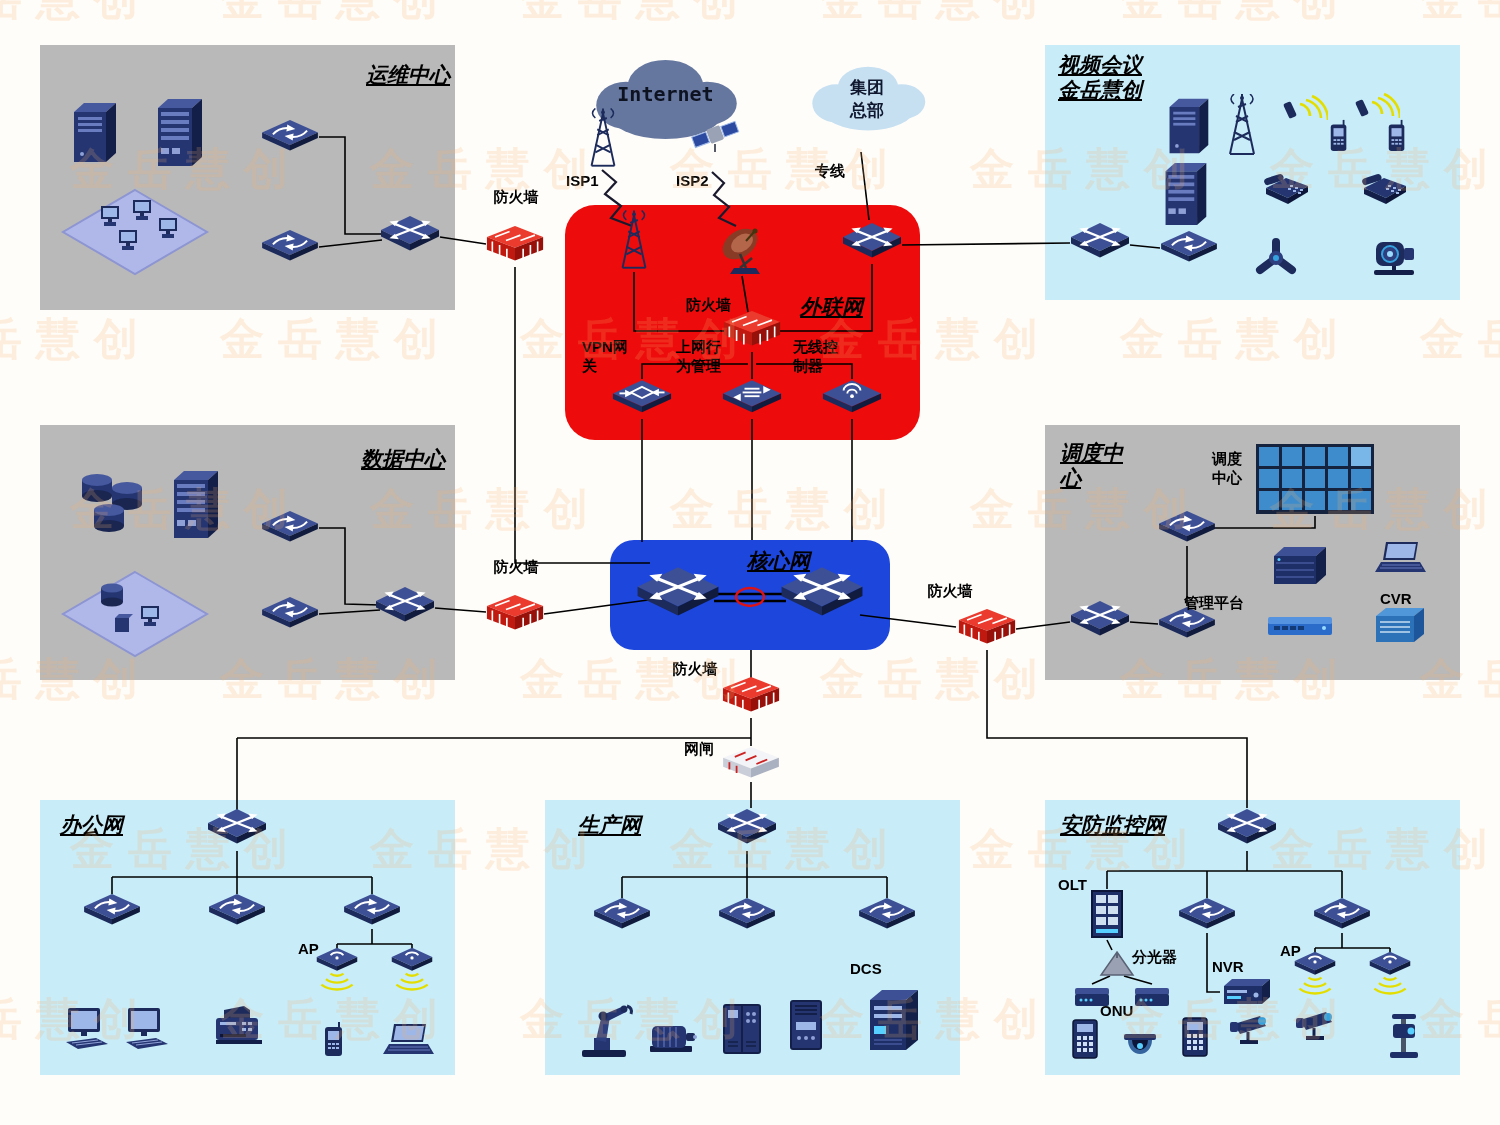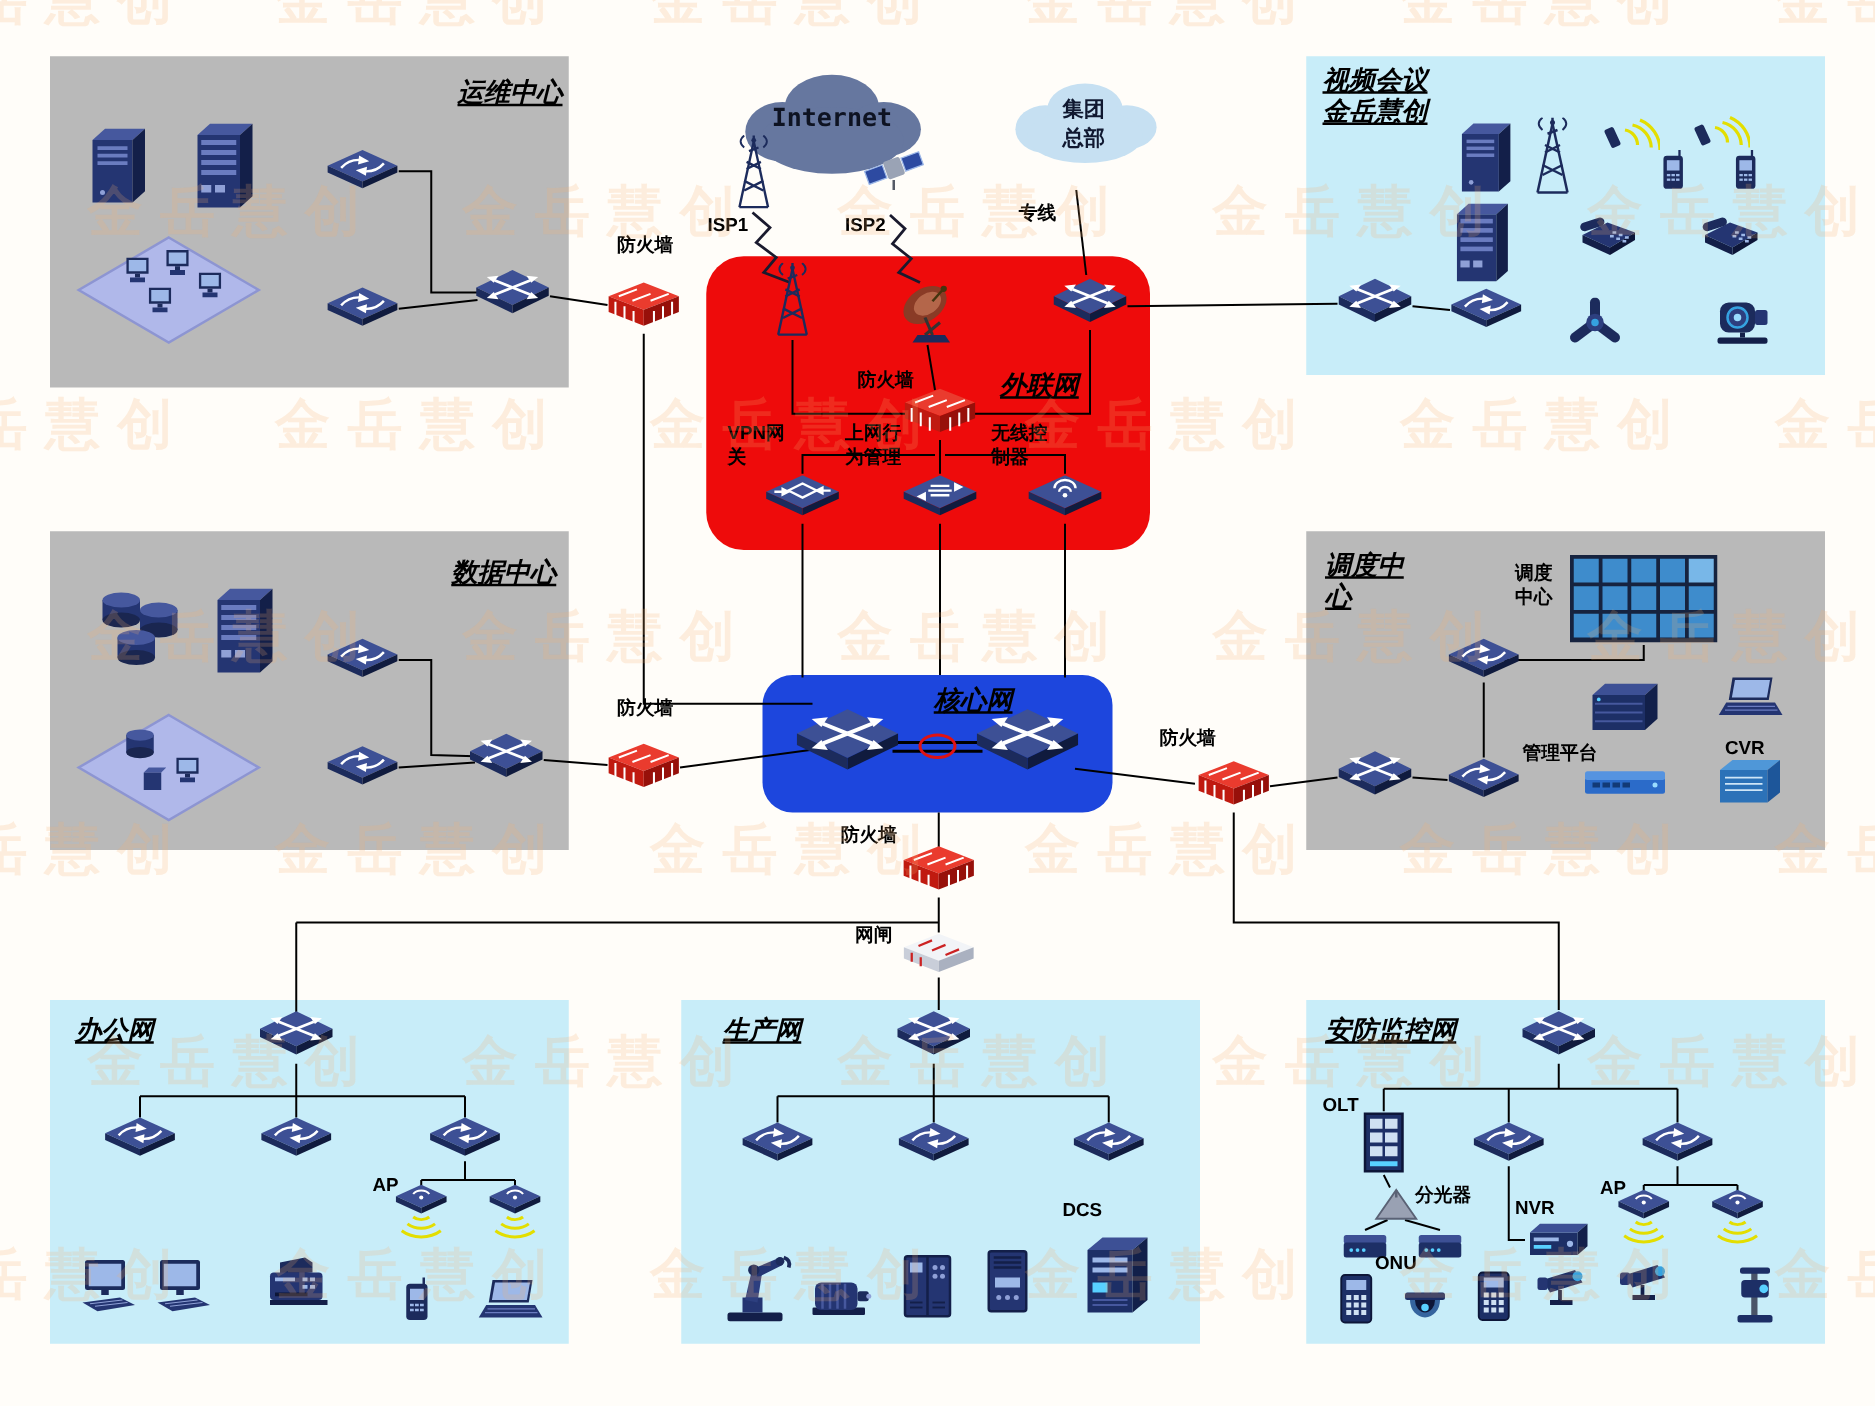--- a/index.html
+++ b/index.html
@@ -1025,21 +1025,21 @@
       <svg width="40" height="50">
         <use href="#s-ptz"></use>
       </svg>
     </div>
 
   <div class="title" style="left:300px;top:62px;width:150px;text-align:right;">运维中心</div>
   <div class="title" style="left:1058px;top:52px;">
     <span style="display:block">视频会议</span>
     <span style="display:block">金岳慧创</span>
   </div>
-  <div class="title" style="left:800px;top:296px;width:100px;">外联网</div>
+  <div class="title" style="left:800px;top:296px;width:100px;font-family:Liberation Mono, monospace;">外联网</div>
   <div class="title" style="left:295px;top:446px;width:150px;text-align:right;">数据中心</div>
   <div class="title" style="left:690px;top:548px;width:120px;text-align:right;">核心网</div>
   <div class="title" style="left:1060px;top:440px;width:70px;">调度中心</div>
   <div class="title" style="left:60px;top:812px;width:120px;">办公网</div>
   <div class="title" style="left:578px;top:812px;width:120px;">生产网</div>
   <div class="title" style="left:1060px;top:812px;width:170px;">安防监控网</div>
 
   <div class="cloudtxt" style="left:598px;top:82px;width:135px;font-size:20px;color:#0e1322;font-family:'DejaVu Sans Mono',monospace;">Internet</div>
   <div class="cloudtxt" style="left:846px;top:76px;width:42px;font-size:17px;color:#101830;">集团总部</div>
 
@@ -1051,21 +1051,21 @@
   <div class="lbl" style="left:686px;top:296px;">防火墙</div>
   <div class="lbl" style="left:582px;top:338px;width:58px;">VPN网关</div>
   <div class="lbl" style="left:676px;top:338px;width:50px;">上网行为管理</div>
   <div class="lbl" style="left:793px;top:338px;width:50px;">无线控制器</div>
   <div class="lbl ctr" style="left:485px;top:558px;width:62px;">防火墙</div>
   <div class="lbl ctr" style="left:918px;top:582px;width:64px;">防火墙</div>
   <div class="lbl ctr" style="left:664px;top:660px;width:62px;">防火墙</div>
   <div class="lbl" style="left:684px;top:740px;">网闸</div>
 
   <div class="lbl" style="left:1212px;top:450px;width:34px;">调度中心</div>
-  <div class="lbl" style="left:1218px;top:594px;text-align:right;">管理平台</div>
+  <div class="lbl" style="left:1184px;top:594px;text-align:right;">管理平台</div>
   <div class="lbl" style="left:1380px;top:590px;">CVR</div>
 
   <div class="lbl" style="left:298px;top:940px;">AP</div>
   <div class="lbl" style="left:850px;top:960px;">DCS</div>
 
   <div class="lbl" style="left:1058px;top:876px;">OLT</div>
   <div class="lbl" style="left:1132px;top:948px;">分光器</div>
   <div class="lbl" style="left:1212px;top:958px;">NVR</div>
   <div class="lbl" style="left:1280px;top:942px;">AP</div>
   <div class="lbl" style="left:1100px;top:1002px;">ONU</div>

